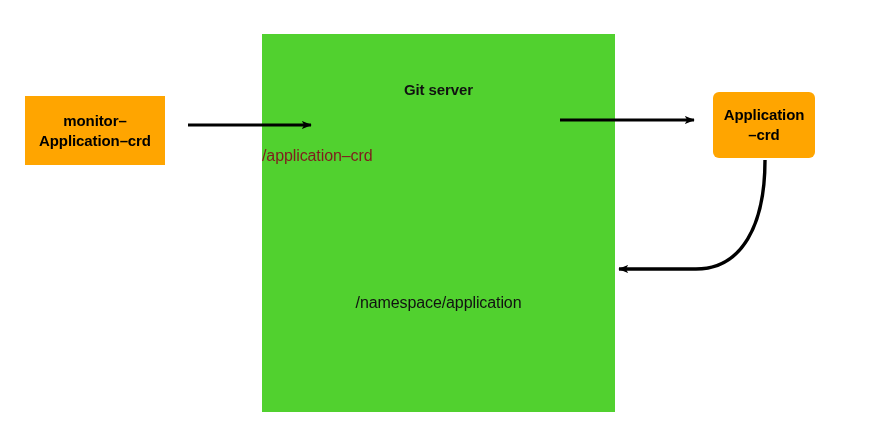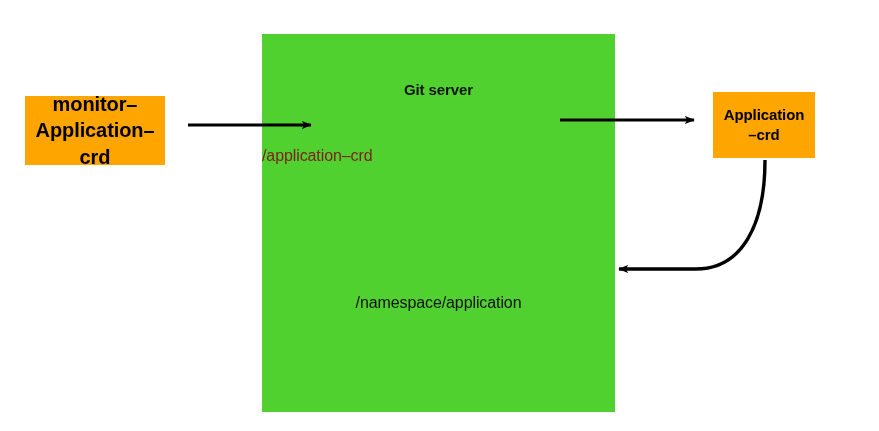--- a/index.html
+++ b/index.html
@@ -74,29 +74,30 @@
     font-weight: 400;
     color: #111111;
   }
   
   #monitor-crd-box {
     left: 25px;
     top: 96px;
     width: 140px;
     height: 69px;
     background: #ffa500;
-    font-size: 20px;
+    font-size: 15px;
   }
   #application-crd-box {
     left: 713px;
     top: 92px;
     width: 102px;
     height: 66px;
     background: #ffa500;
     font-size: 15px;
+    border-radius: 6px;
   }
   #connectors {
     position: absolute;
     left: 0;
     top: 0;
     width: 879px;
     height: 431px;
     pointer-events: none;
   }
 </style>

